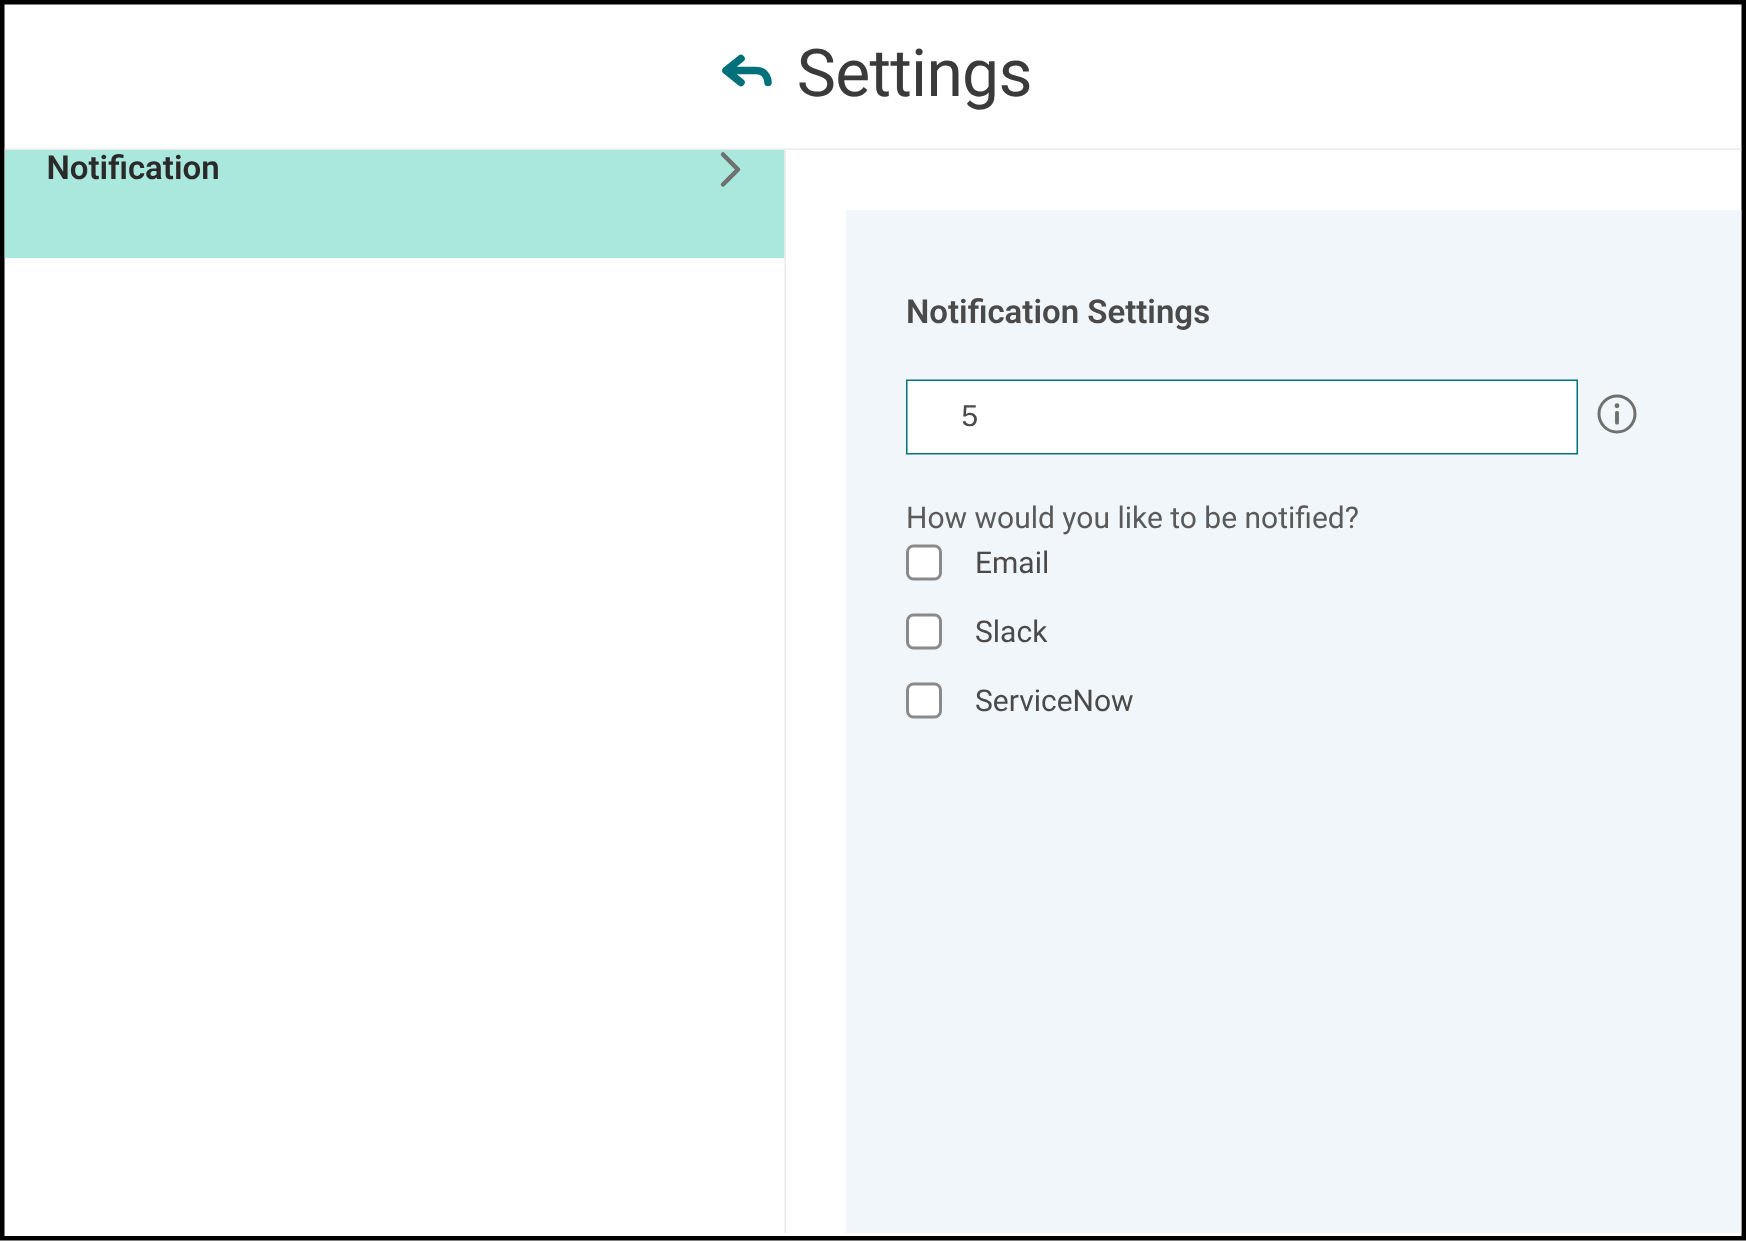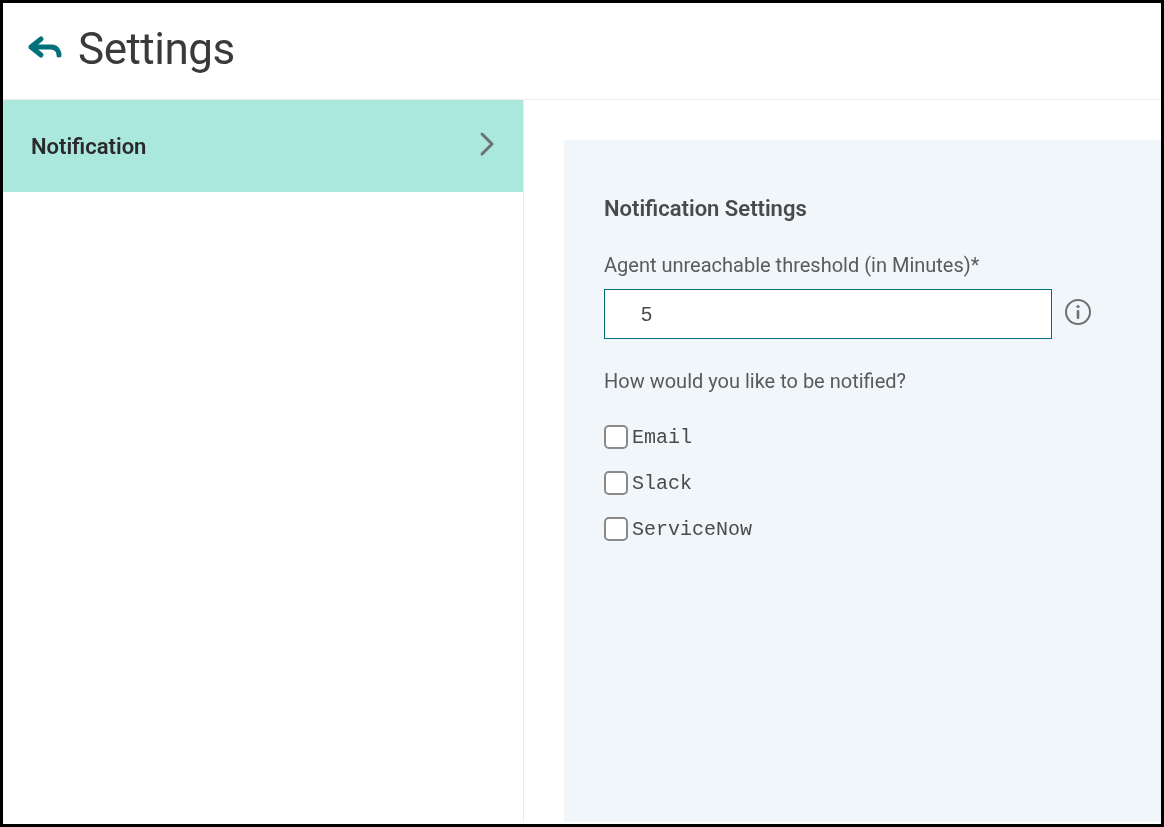--- a/index.html
+++ b/index.html
@@ -12,20 +12,21 @@
       background: #fff;
       width: 1164px;
       height: 827px;
       border: 3px solid #000;
     }
     .header {
       display: flex;
       align-items: center;
       padding: 20px 20px 24px 20px;
       gap: 15px;
+      justify-content: center;
     }
     .back-icon {
       display: flex;
       align-items: center;
       justify-content: center;
       color: #00707a;
       cursor: pointer;
     }
     .page-title {
       font-size: 44px;
@@ -37,24 +38,23 @@
       display: flex;
       height: calc(100% - 98px);
     }
     .sidebar {
       width: 520px;
       border-top: 1px solid #ebebeb;
       padding-top: 0;
     }
     .sidebar-item {
       display: flex;
-      align-items: center;
       justify-content: space-between;
       padding: 0 28px;
-      height: 92px;
+      height: 72px;
       background: #aae7dd;
       cursor: pointer;
     }
     .sidebar-item-label {
       font-size: 22px;
       font-weight: 600;
       color: #2a2a2a;
     }
     .chevron {
       color: #6f7070;
@@ -98,28 +98,27 @@
       color: #4a4a4a;
       padding: 0 36px;
       outline: none;
     }
     .info-icon {
       color: #6f7070;
     }
     .question {
       font-size: 20px;
       color: #5a5a5a;
-      margin-bottom: 32px;
+      margin-bottom: 6px;
     }
     .checkbox-row {
       display: flex;
       align-items: flex-end;
-      gap: 4px;
+      gap: 22px;
       margin-bottom: 22px;
-      font-family: Liberation Mono, monospace;
     }
     .checkbox {
       width: 24px;
       height: 24px;
       border: 2px solid #8a8a8a;
       border-radius: 5px;
       background: #fff;
       cursor: pointer;
       flex-shrink: 0;
     }
@@ -163,21 +162,20 @@
           <path d="M3 3 L13 13 L3 23" stroke="currentColor" stroke-width="3" stroke-linecap="round" stroke-linejoin="round"></path>
         </svg>
       </span>
     </div>
   </div>
 
   <div class="content">
     <div class="panel">
       <div class="panel-title">Notification Settings</div>
 
-      <div class="field-label">Agent unreachable threshold (in Minutes)*</div>
       <div class="input-row">
         <input class="text-input" type="text" value="5" style="">
         <span class="info-icon">
           <svg width="28" height="28" viewBox="0 0 28 28" fill="none">
             <circle cx="14" cy="14" r="12" stroke="currentColor" stroke-width="2"></circle>
             <circle cx="14" cy="8.5" r="1.6" fill="currentColor"></circle>
             <rect x="12.7" y="12" width="2.6" height="9" rx="1" fill="currentColor"></rect>
           </svg>
         </span>
       </div>

